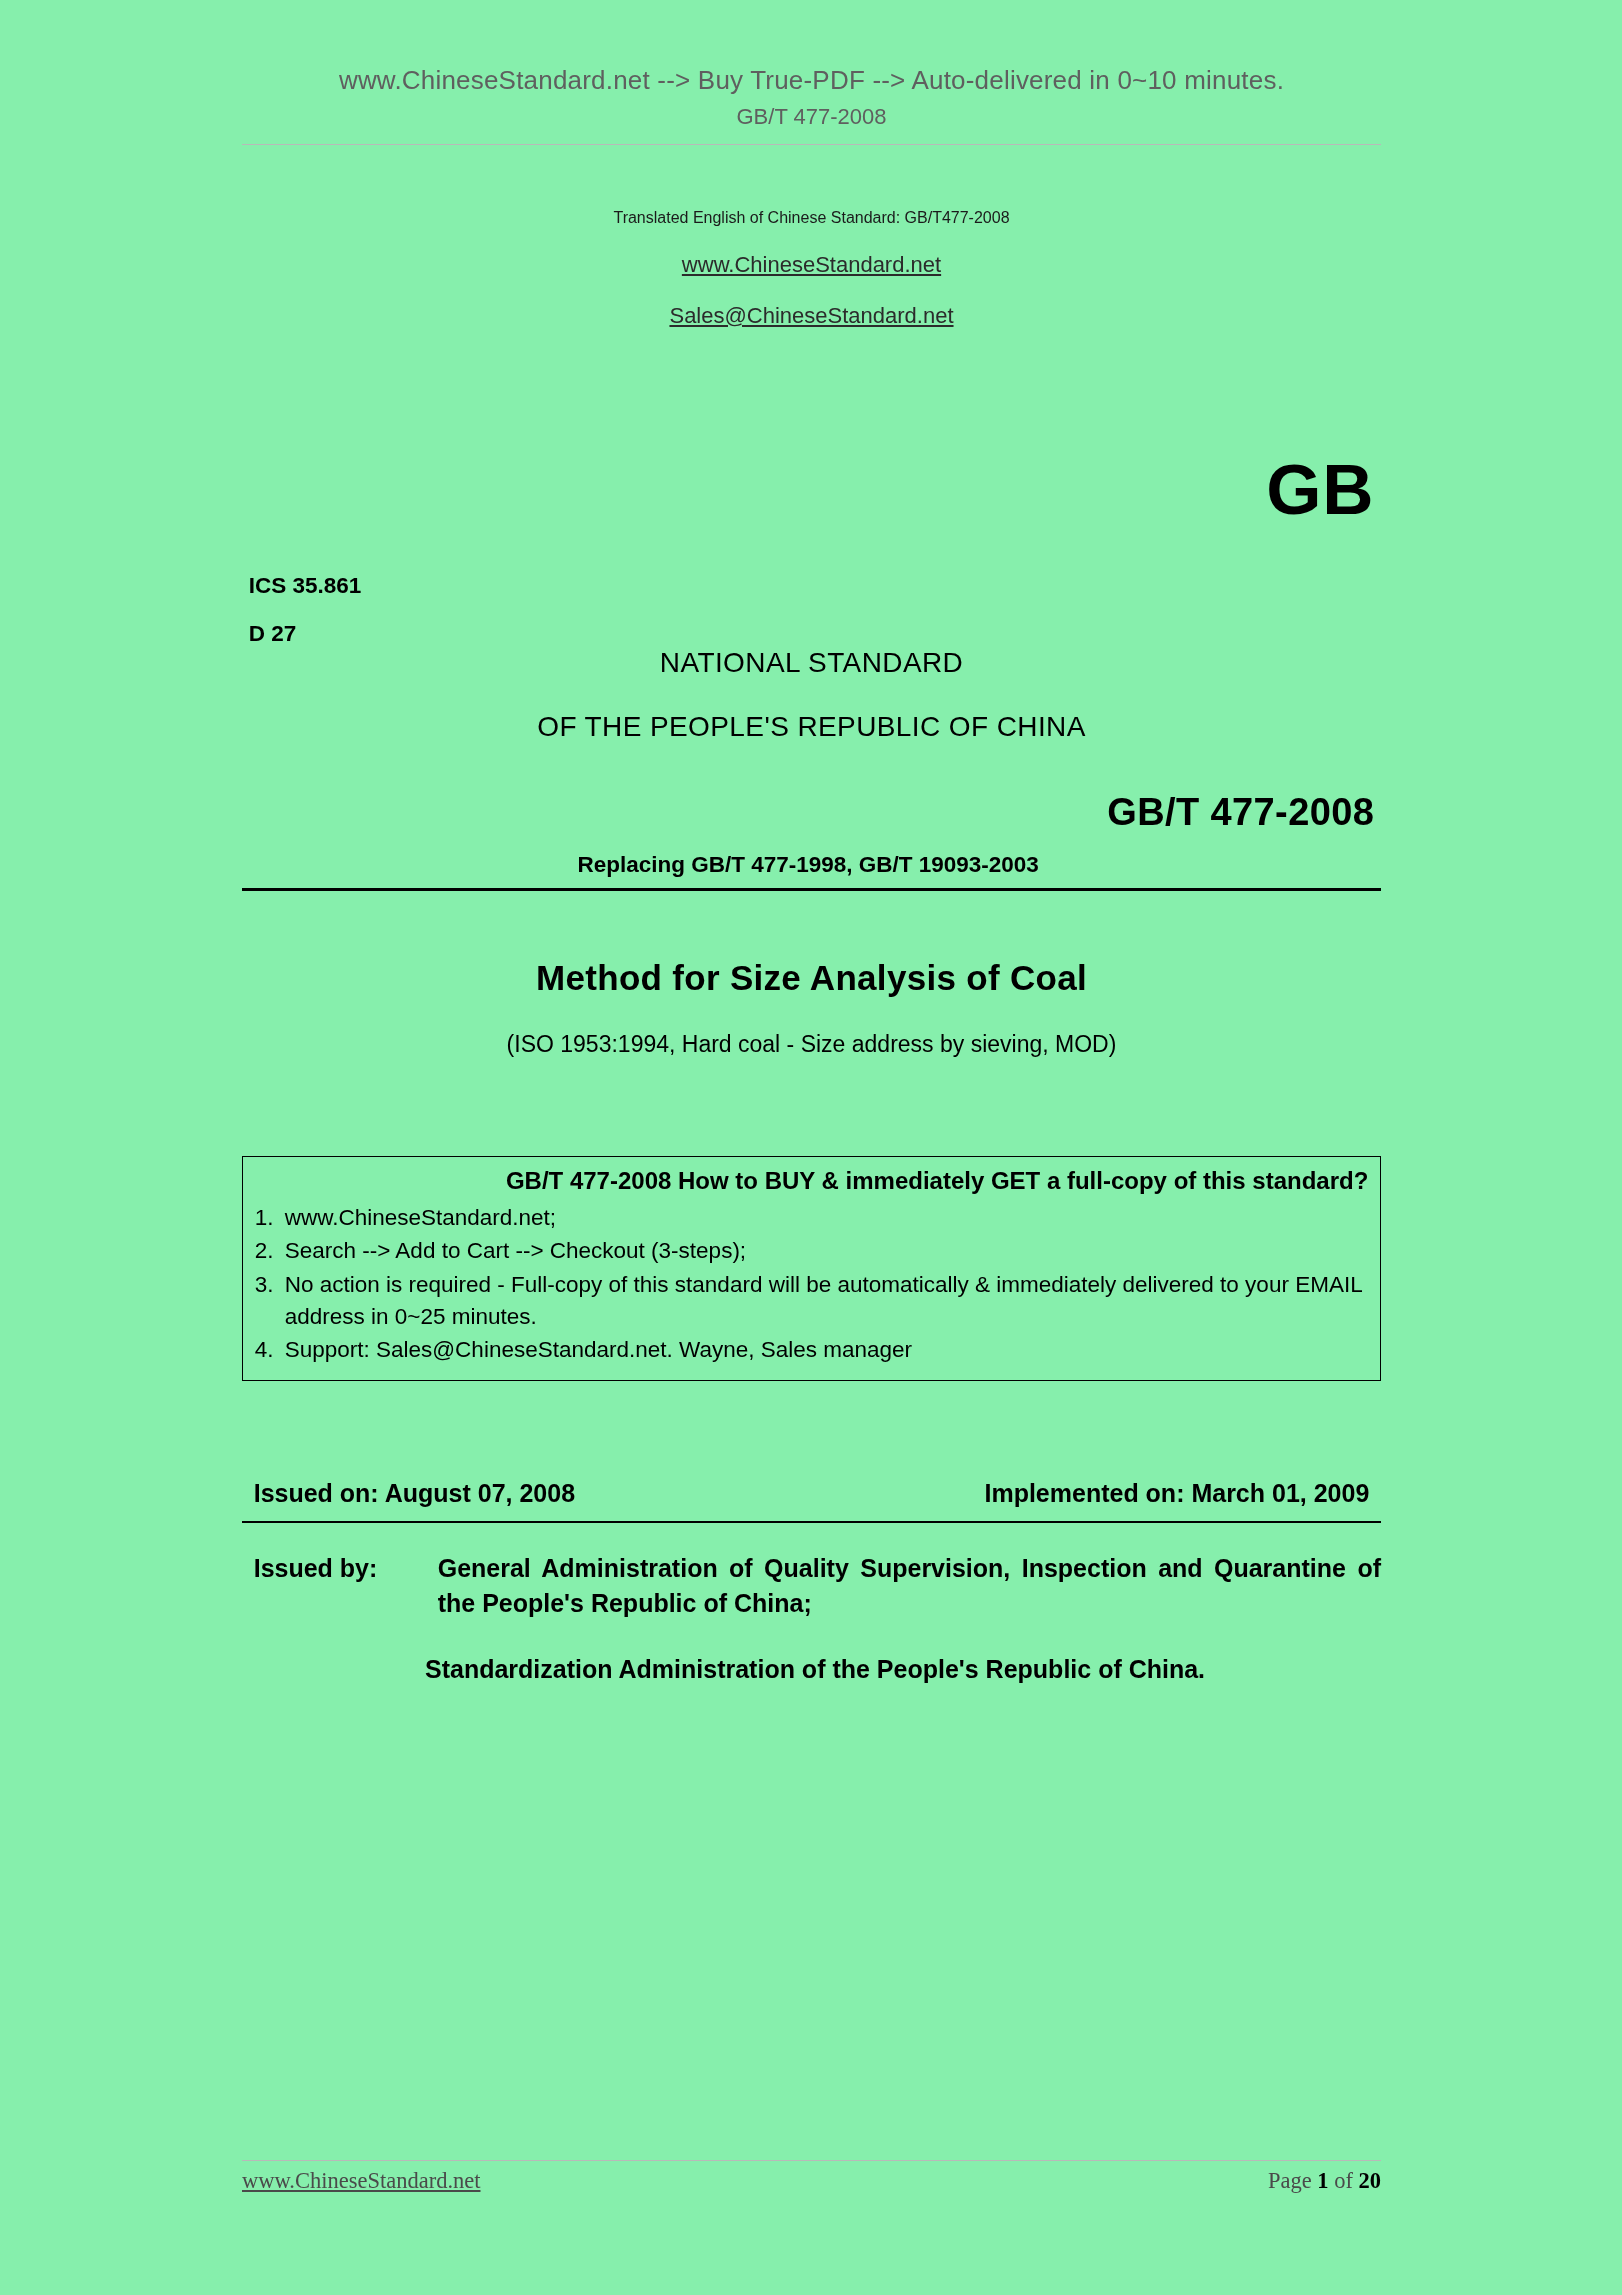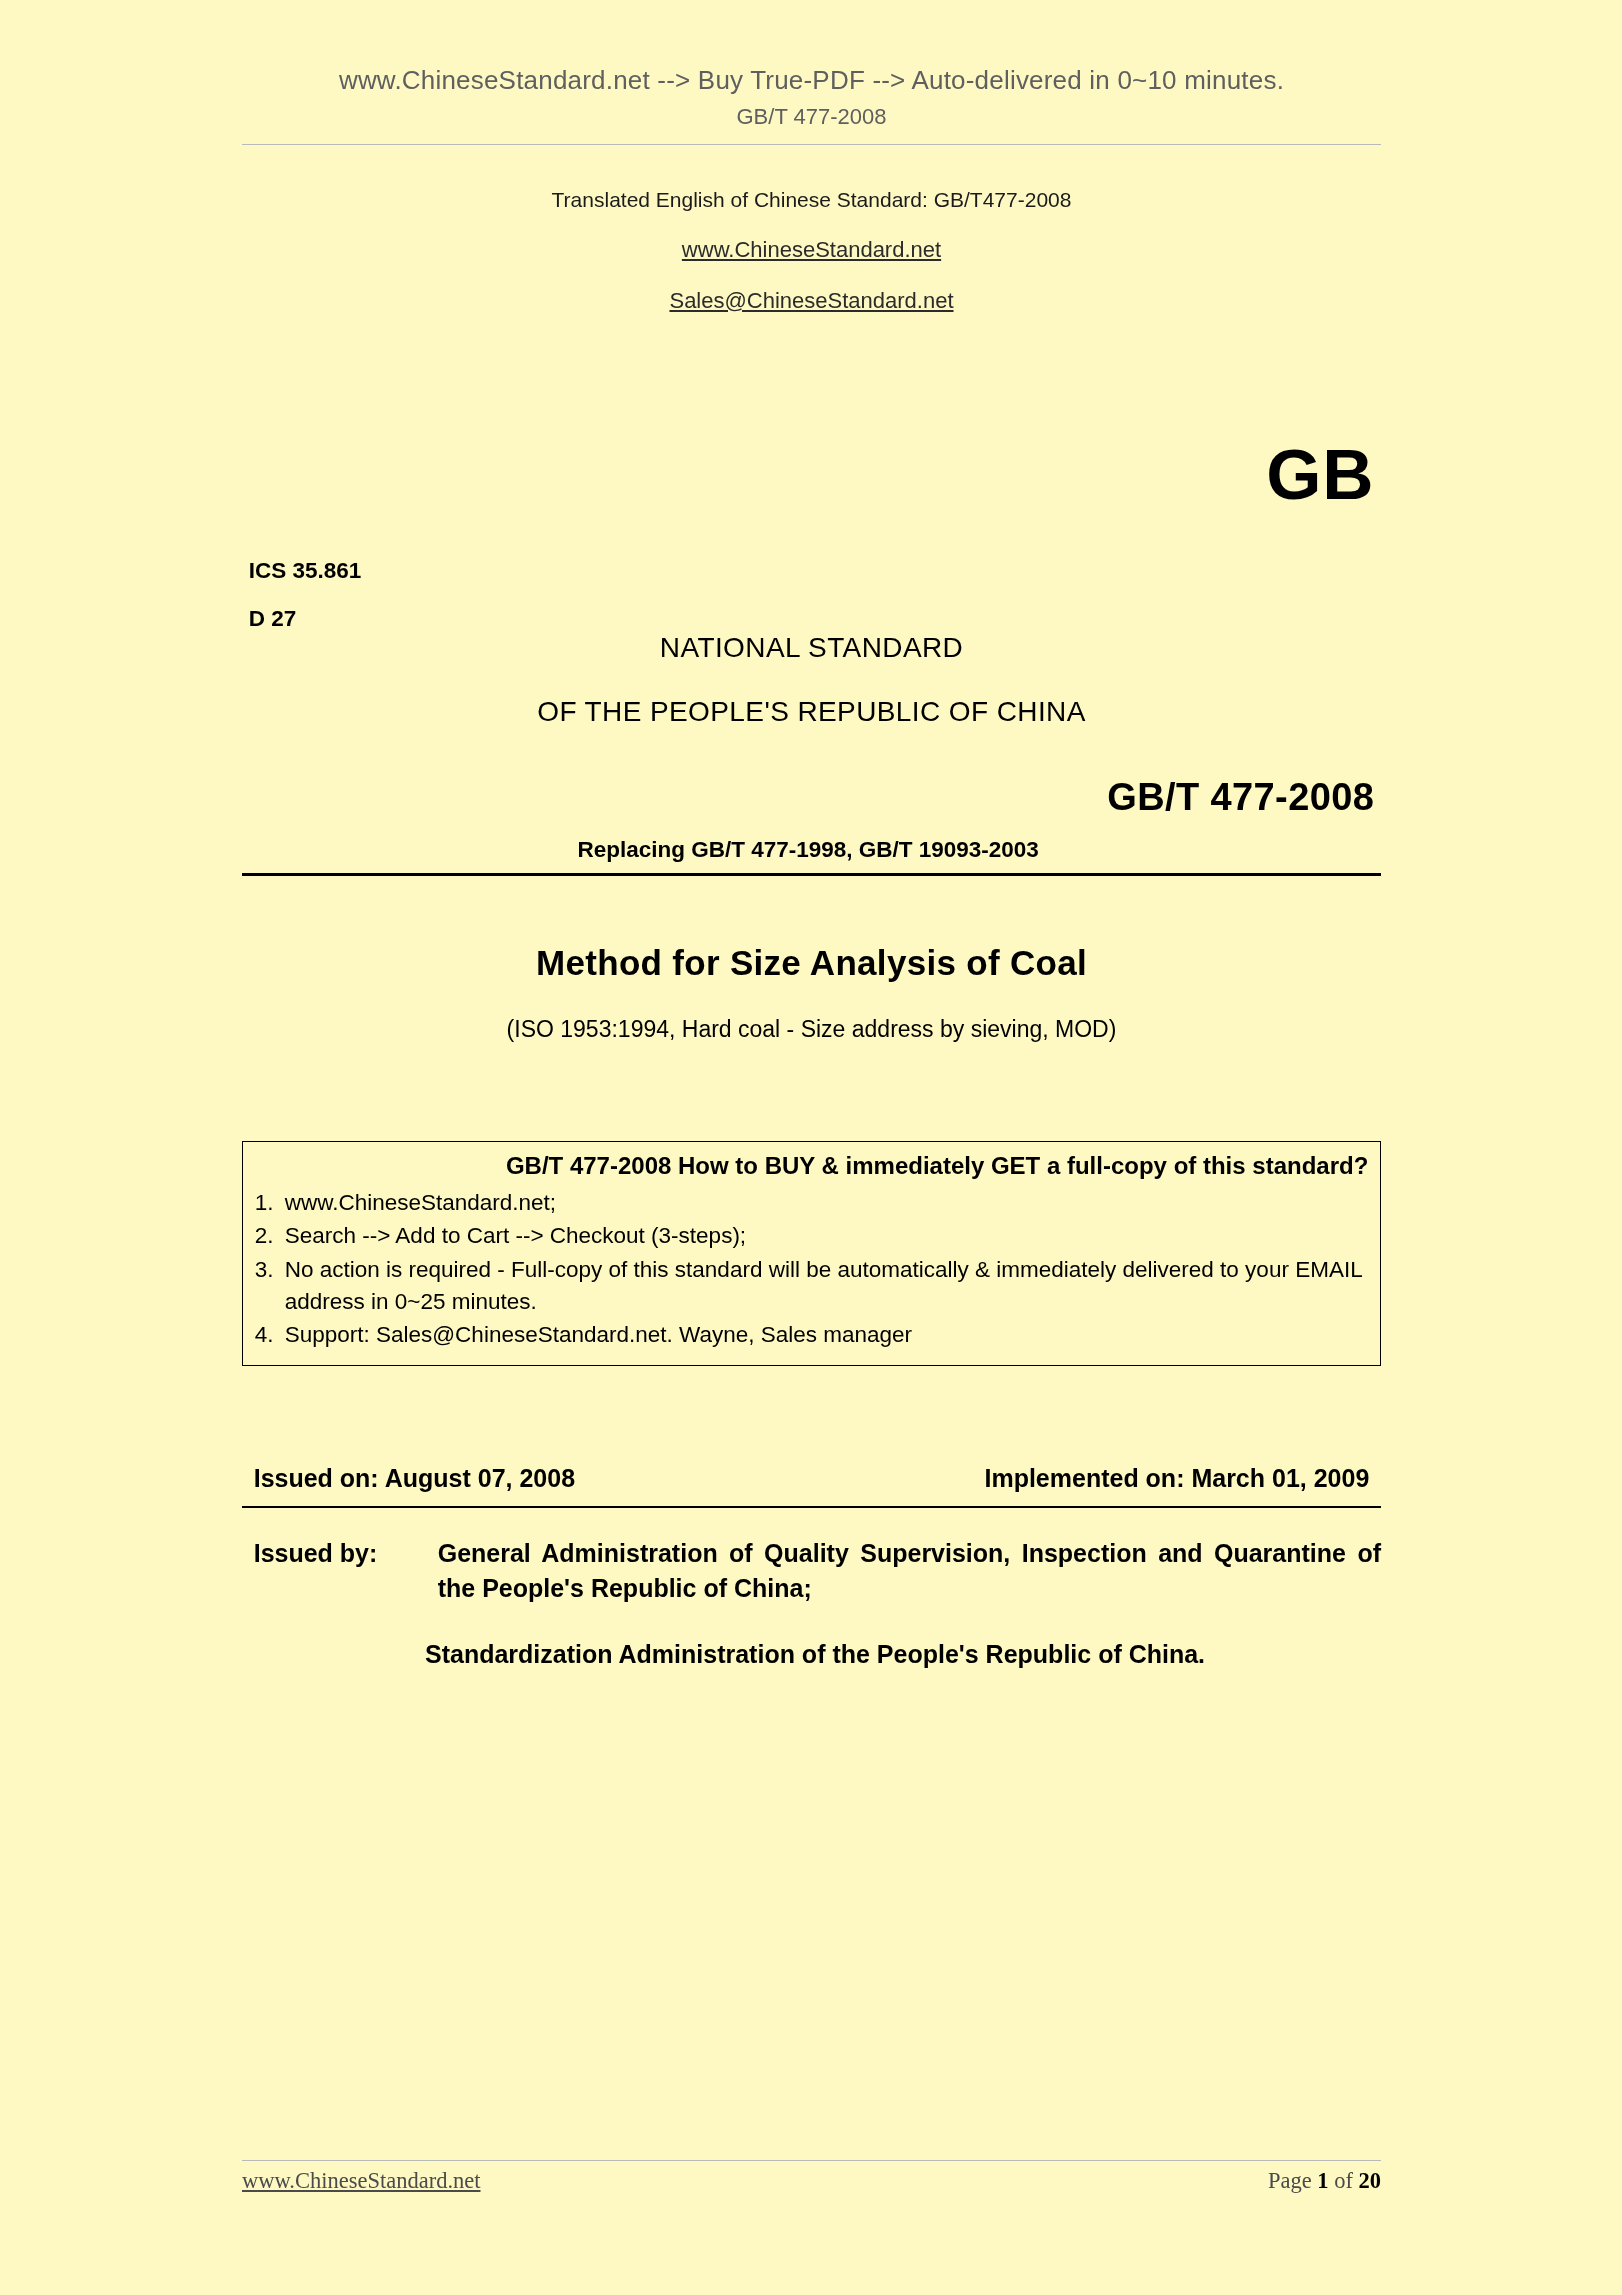--- a/index.html
+++ b/index.html
@@ -8,21 +8,21 @@
     background: #ffffff;
   }
   body {
     font-family: "Liberation Sans", sans-serif;
     color: #000000;
   }
   .page {
     position: relative;
     width: 1623px;
     height: 2295px;
-    background: #fef9c3;
+    background: #86efac;
     margin: 0 auto;
     overflow: hidden;
   }
   .inner {
     position: absolute;
     left: 0;
     top: 0;
     width: 1623px;
     height: 2295px;
     box-sizing: border-box;
@@ -46,23 +46,23 @@
   }
   .header-rule {
     margin: 13.3px 0 0 0;
     border: 0;
     border-top: 0.8px solid #b9b9b9;
     height: 0;
   }
 
   
   .translated {
-    margin-top: 43px;
-    text-align: center;
-    font-size: 21px;
+    margin-top: 64px;
+    text-align: center;
+    font-size: 16px;
     color: #1b1b1b;
   }
   .link-line {
     margin-top: 25px;
     text-align: center;
     font-size: 22px;
     color: #2b2b2b;
   }
   .link-line span {
     text-decoration: underline;

